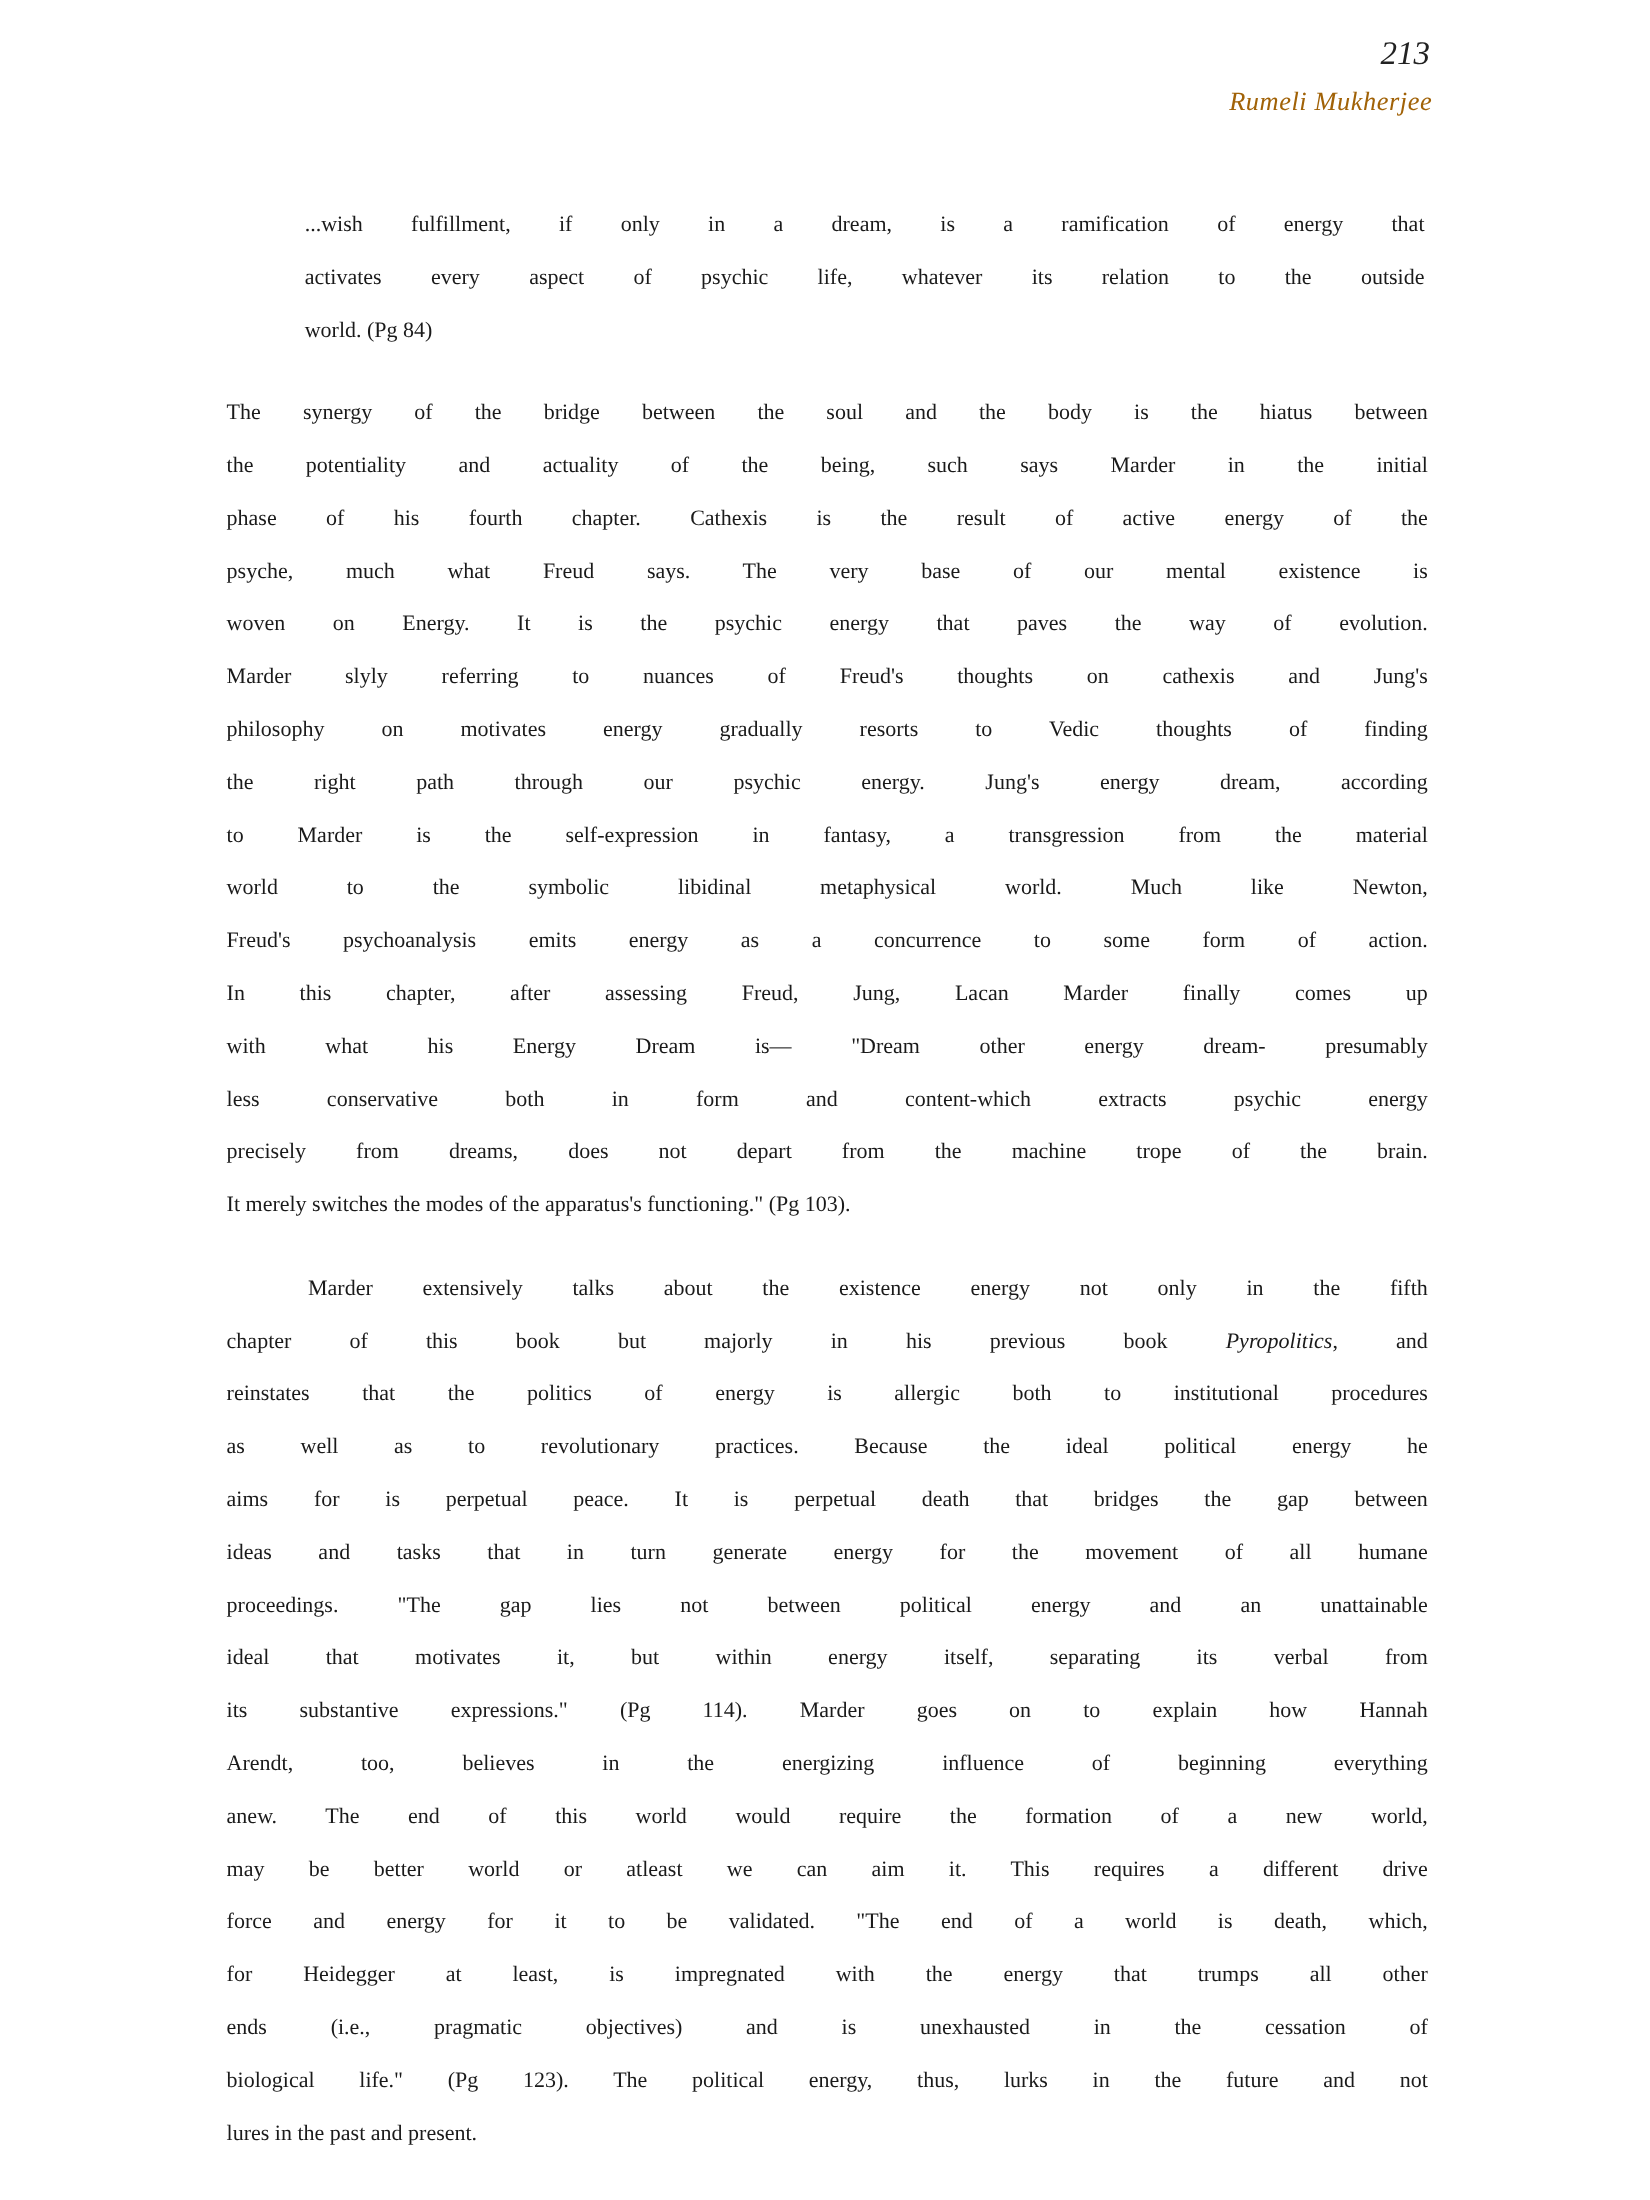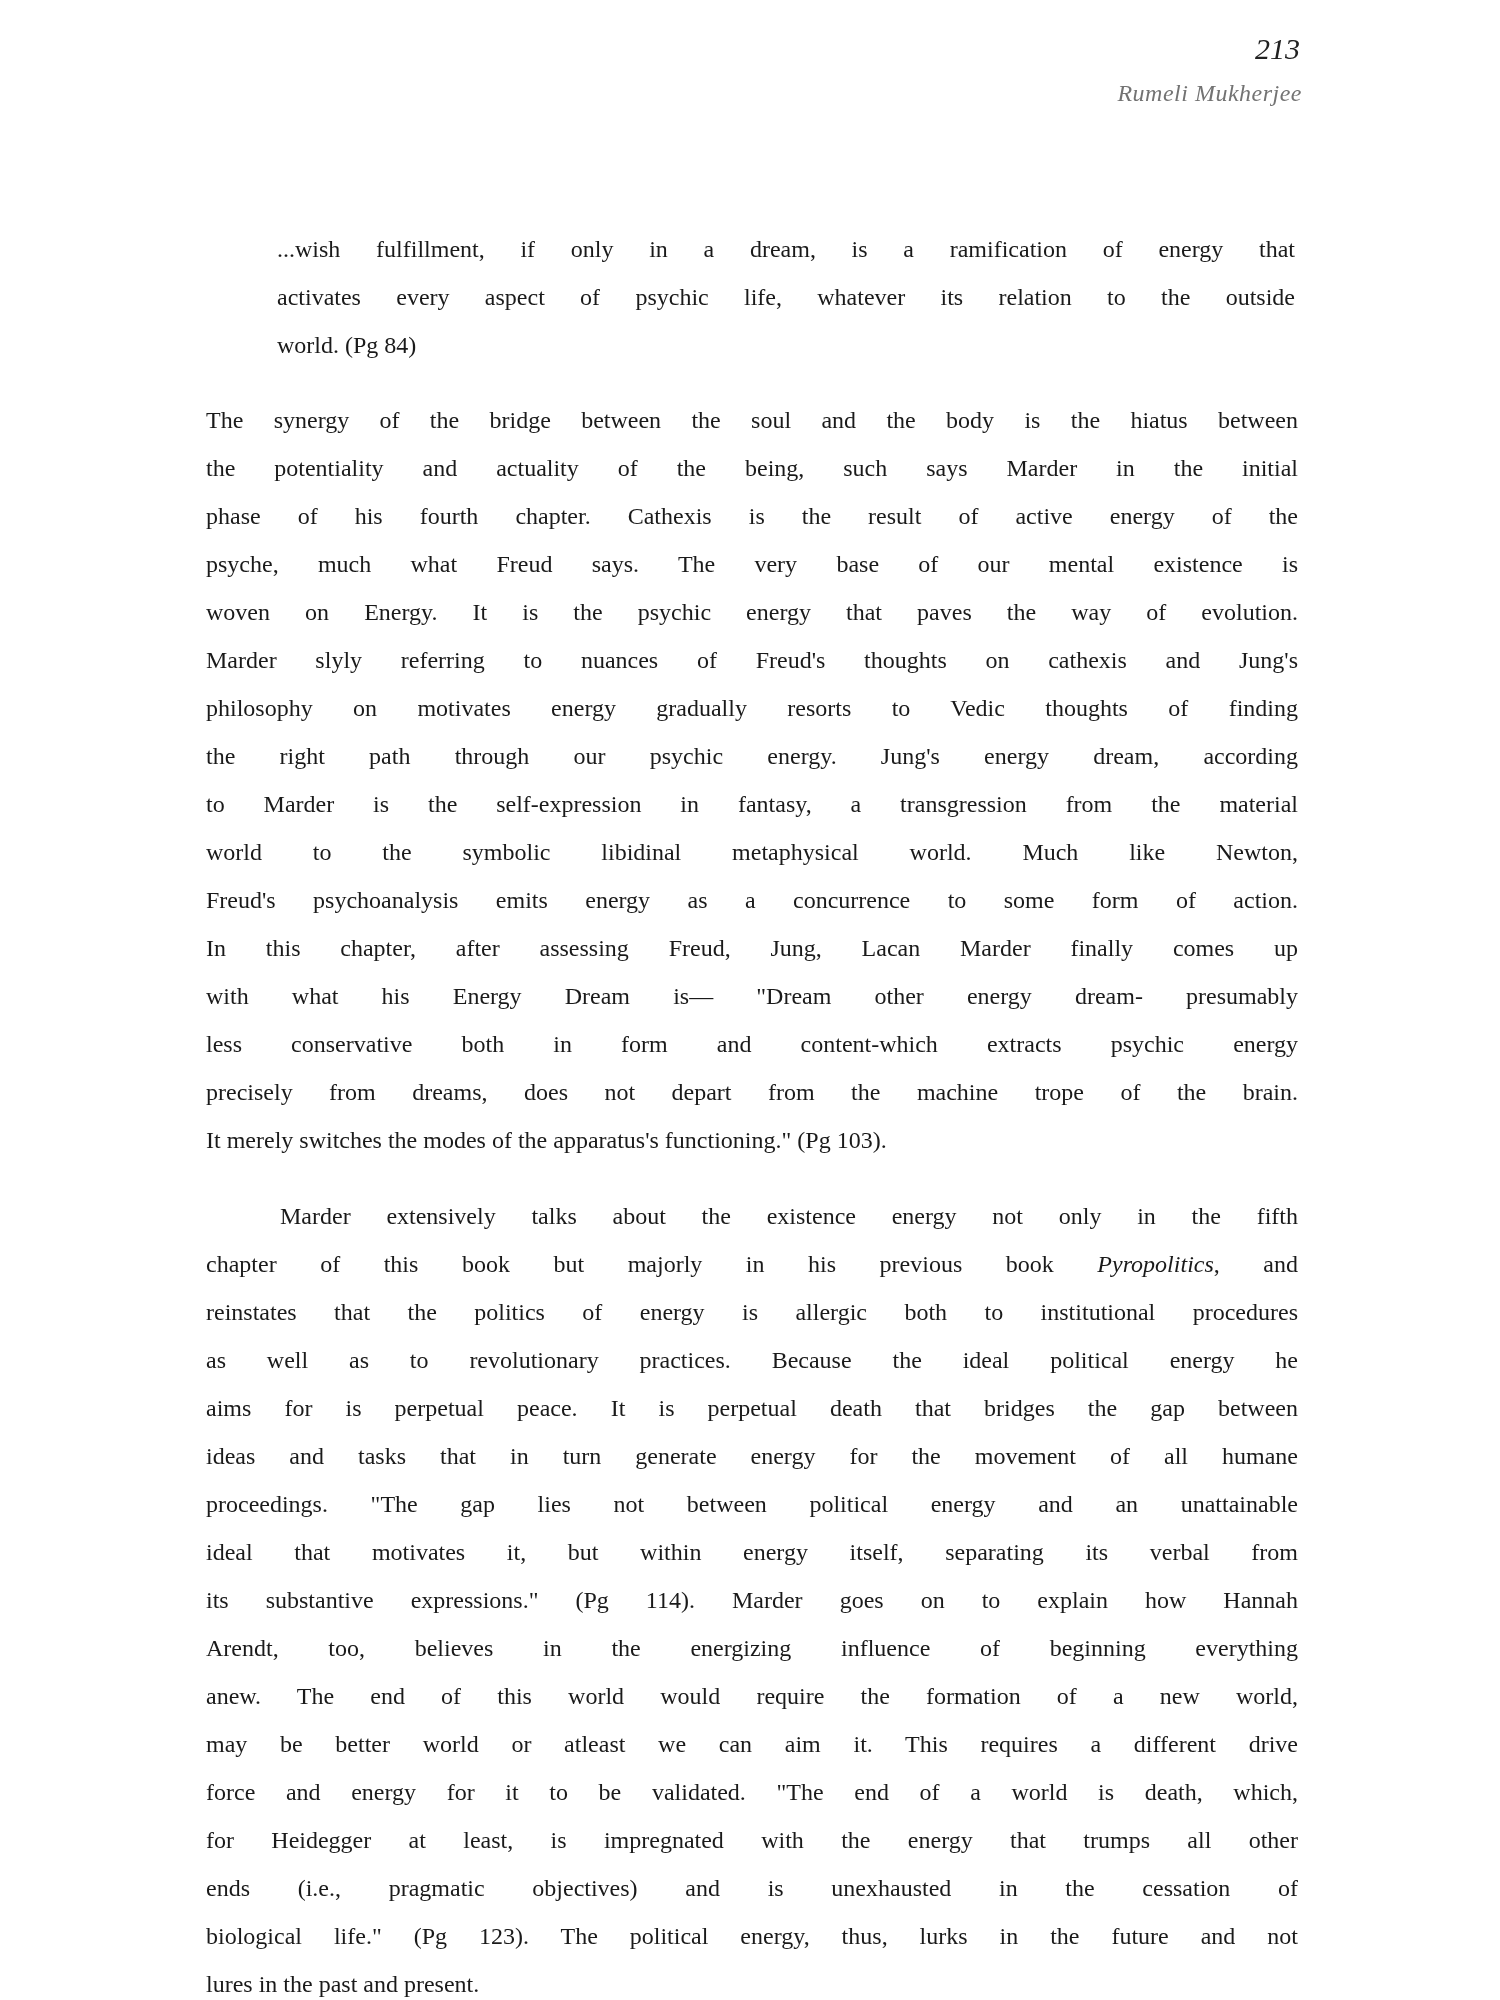--- a/index.html
+++ b/index.html
@@ -4,26 +4,26 @@
 <style>
   html, body { margin:0; padding:0; }
   body {
     width:1500px; height:2000px; background:#ffffff; position:relative; overflow:hidden;
     font-family: "Liberation Serif", "DejaVu Serif", serif; color:#1a1a1a;
   }
   .page-number {
     position:absolute; top:32px; right:200px; font-size:30px; font-style:italic; color:#222;
   }
   .running-head {
-    position:absolute; top:80px; right:198px; font-size:24px; font-style:italic; color:#737373; letter-spacing:0.5px;margin-left:32px;
+    position:absolute; top:80px; right:198px; font-size:24px; font-style:italic; color:#a16207; letter-spacing:0.5px;margin-left:32px;
   }
   .block { position:absolute; left:0; right:0; }
   .line {
-    position:absolute; white-space:nowrap; font-size:24px; line-height:40px;
-    text-align:justify; text-align-last:justify;margin-top:45px;
+    position:absolute; white-space:nowrap; font-size:20px; line-height:40px;
+    text-align:justify; text-align-last:justify;
   }
   .quote .line { left:277px; width:1018px; }
   .body .line { left:206px; width:1092px; }
   .line.last { text-align-last:left; }
   .indent { left:280px !important; width:1018px !important; }
   em { font-style:italic; }
 </style>
 </head>
 <body>
 

